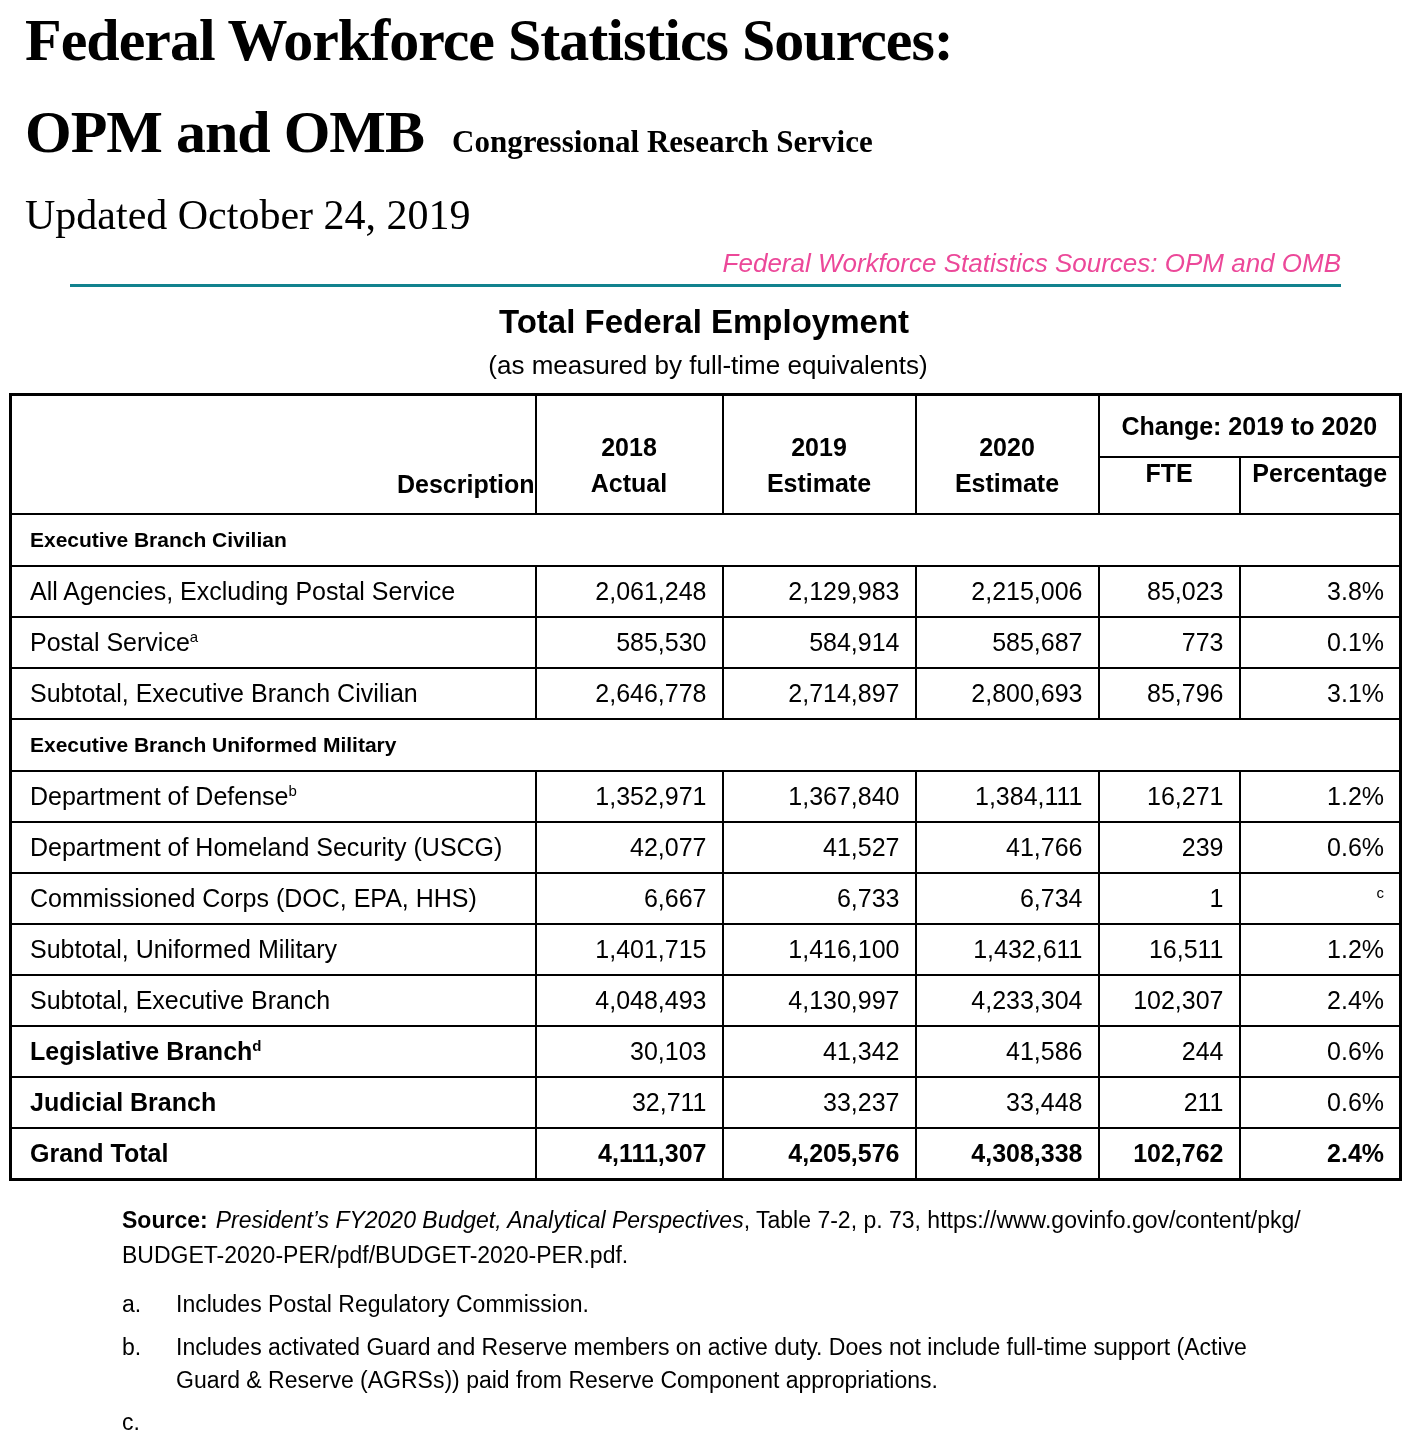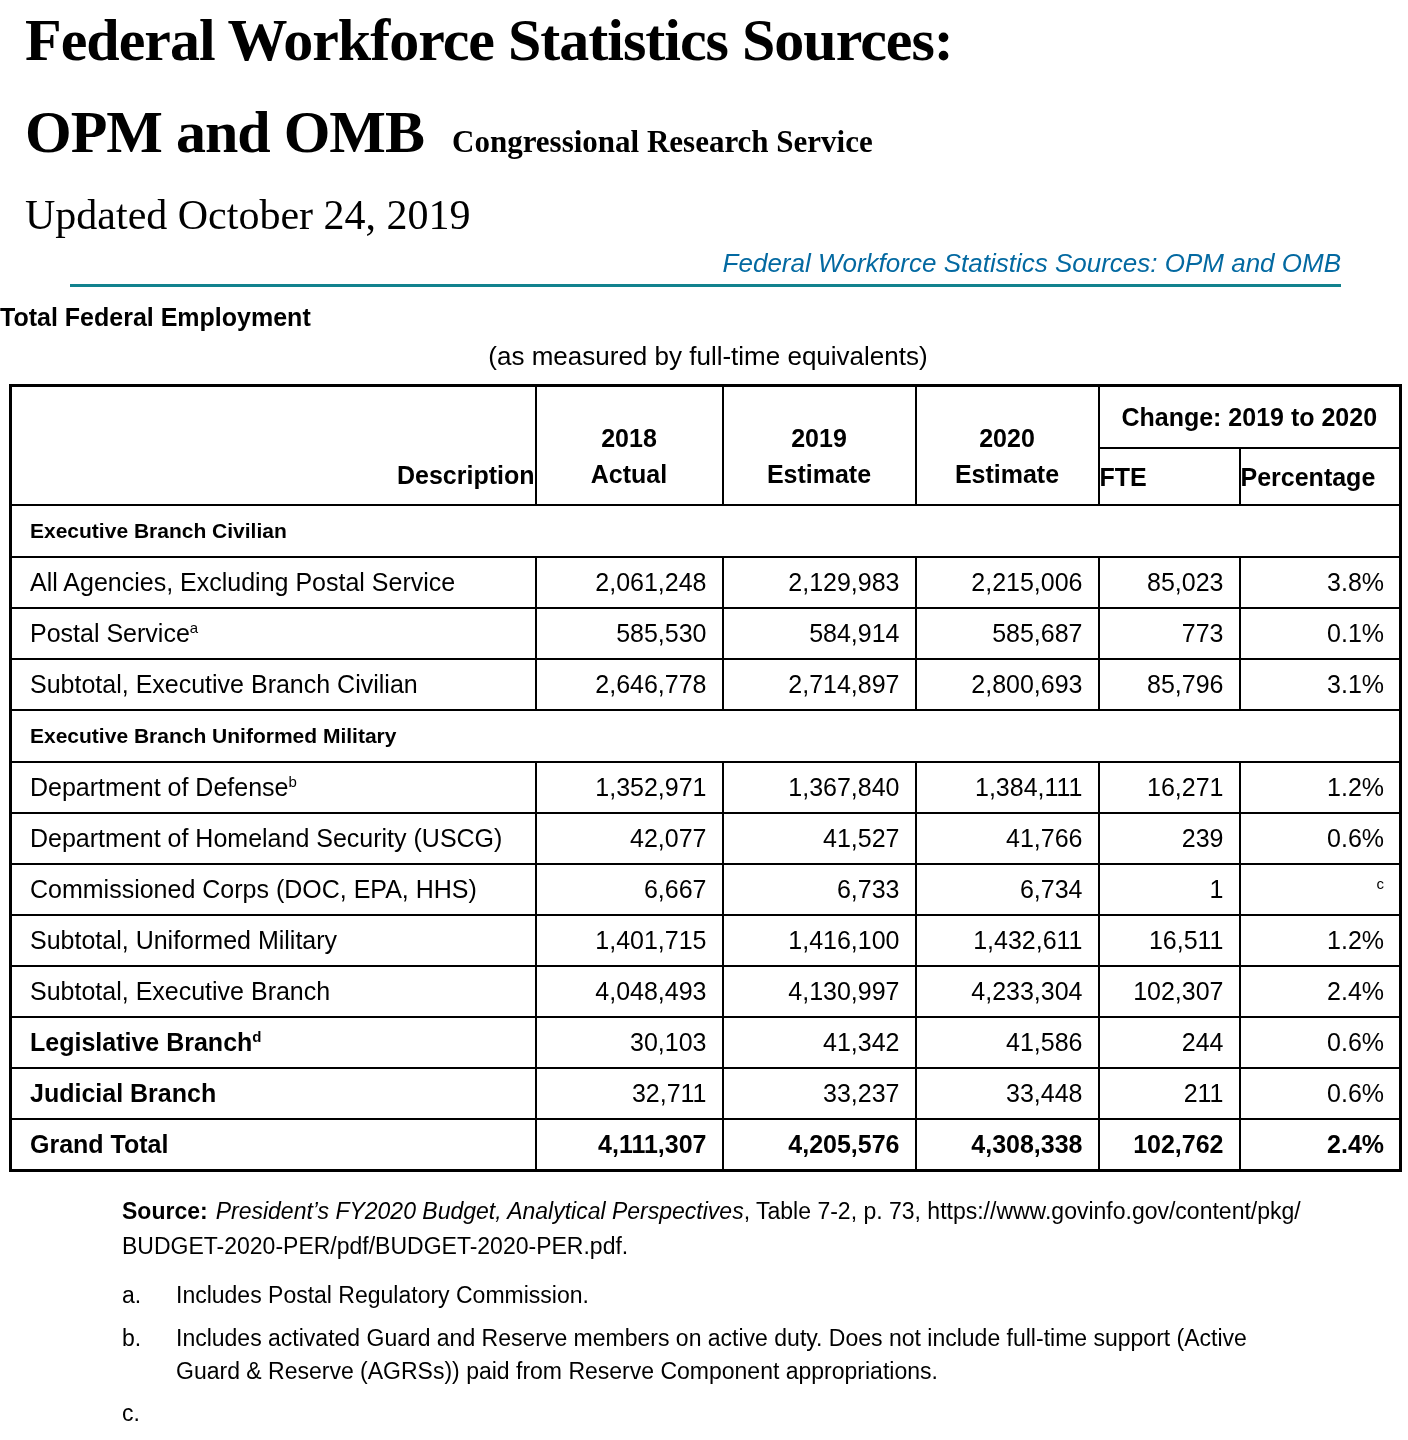--- a/index.html
+++ b/index.html
@@ -22,32 +22,32 @@
   }
   .updated {
     font-family:"Liberation Serif", serif; font-size:42px;
     line-height:1.1; margin:30px 0 0 25px;
   }
   .running-head {
     margin:10px 67px 0 70px; text-align:right;
     padding-bottom:5px; border-bottom:3px solid #12828e;
   }
   .head-link { font-style:italic; font-size:26px; color:#1e6fa7; cursor:pointer; }
-  .table-title { font-weight:bold; font-size:25px; margin-top:16px; }
+  .table-title { text-align:center; font-weight:bold; font-size:33px; margin-top:16px; }
   .table-subtitle { text-align:center; font-size:26px; margin-top:9px;padding-left:8px; }
   table.emp-table {
     border-collapse:collapse; table-layout:fixed;
     width:1390px; margin:12px 0 0 9px; border:3px solid #000;
   }
   .emp-table th, .emp-table td { border:2px solid #000; padding:0; }
   th.desc-h { vertical-align:bottom; text-align:right; font-size:25px; padding-bottom:14px; font-weight:bold; }
   th.year-h { vertical-align:bottom; text-align:center; font-size:25px; line-height:1.45; padding-bottom:12px; font-weight:bold; }
   th.change-h { text-align:center; vertical-align:middle; font-size:25px; height:60px; font-weight:bold; }
   tr.subhead-row { height:57px; }
-  th.sub-h { text-align:left; vertical-align:bottom; font-size:25px; padding-bottom:12px; font-weight:bold; }
+  th.sub-h { text-align:center; vertical-align:bottom; font-size:25px; padding-bottom:25px; font-weight:bold; }
   td.section-cell { font-weight:bold; font-size:21px; padding-left:18px; height:50px; }
   td.desc-cell { font-size:25px; padding-left:18px; height:49px; }
   td.num-cell { font-size:25px; text-align:right; padding-right:15px; height:49px; }
   .bold { font-weight:bold; }
   .emp-table sup { font-size:15px; line-height:0; vertical-align:super; }
   .notes { margin:22px 0 0 122px; width:1286px; font-size:23px; }
   .source { margin:0 0 16px 0; line-height:1.5; }
   .src-label { font-weight:bold; margin-right:8px; }
   .src-italic { font-style:italic; }
   .fnote { display:flex; margin-bottom:9px; line-height:1.45; }
@@ -61,21 +61,21 @@
 
   <div class="title1">Federal Workforce Statistics Sources:</div>
 
   <div class="title-line2">
     <span class="title2">OPM and OMB</span><span class="agency">Congressional Research Service</span>
   </div>
 
   <div class="updated">Updated October 24, 2019</div>
 
   <div class="running-head" style="border-bottom-color: rgb(18, 130, 142);">
-    <span class="head-link" style="color: #0369a1; margin-left: 12px;">Federal Workforce Statistics Sources: OPM and OMB</span>
+    <span class="head-link" style="color: #ec4899; margin-left: 12px;">Federal Workforce Statistics Sources: OPM and OMB</span>
   </div>
 
   <div class="table-title">Total Federal Employment</div>
   <div class="table-subtitle">(as measured by full-time equivalents)</div>
 
   <table class="emp-table">
     <colgroup>
       <col style="width:525px">
       <col style="width:187px">
       <col style="width:193px">

